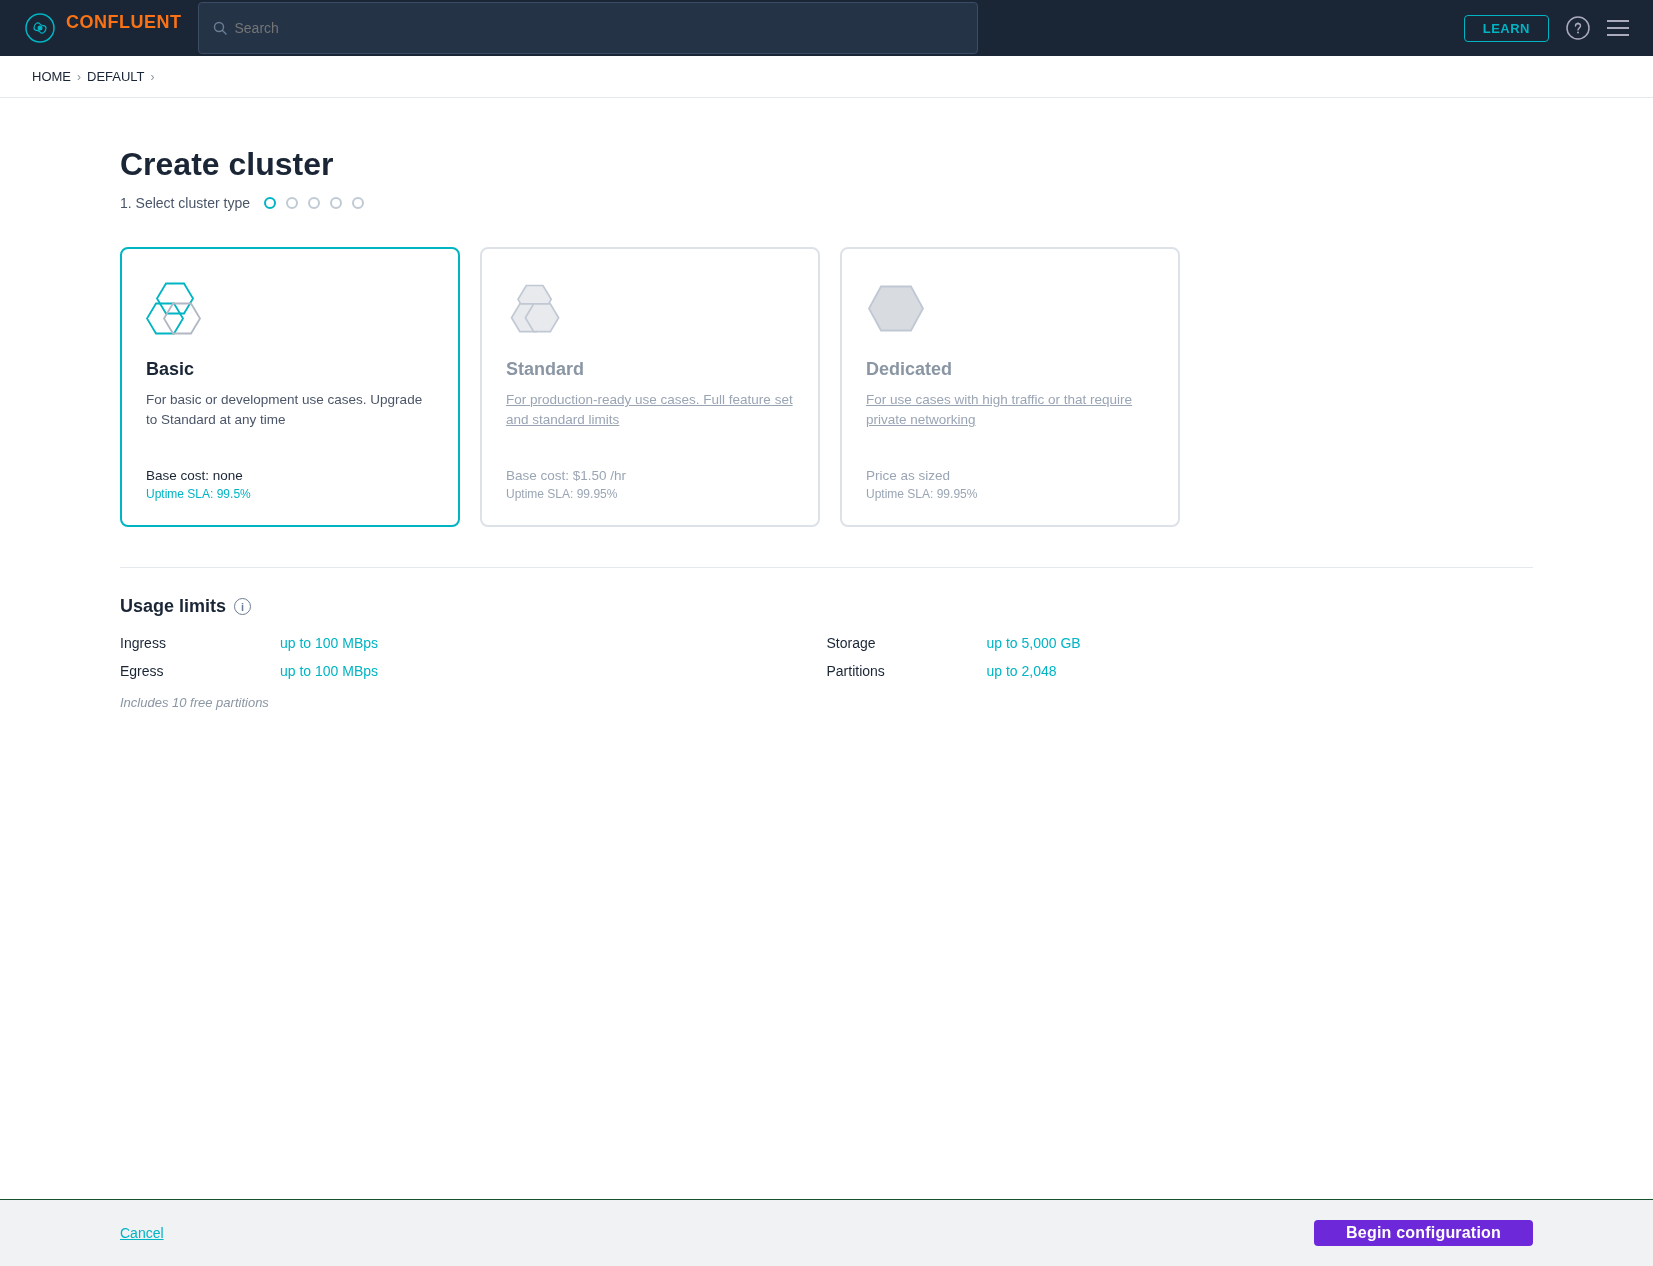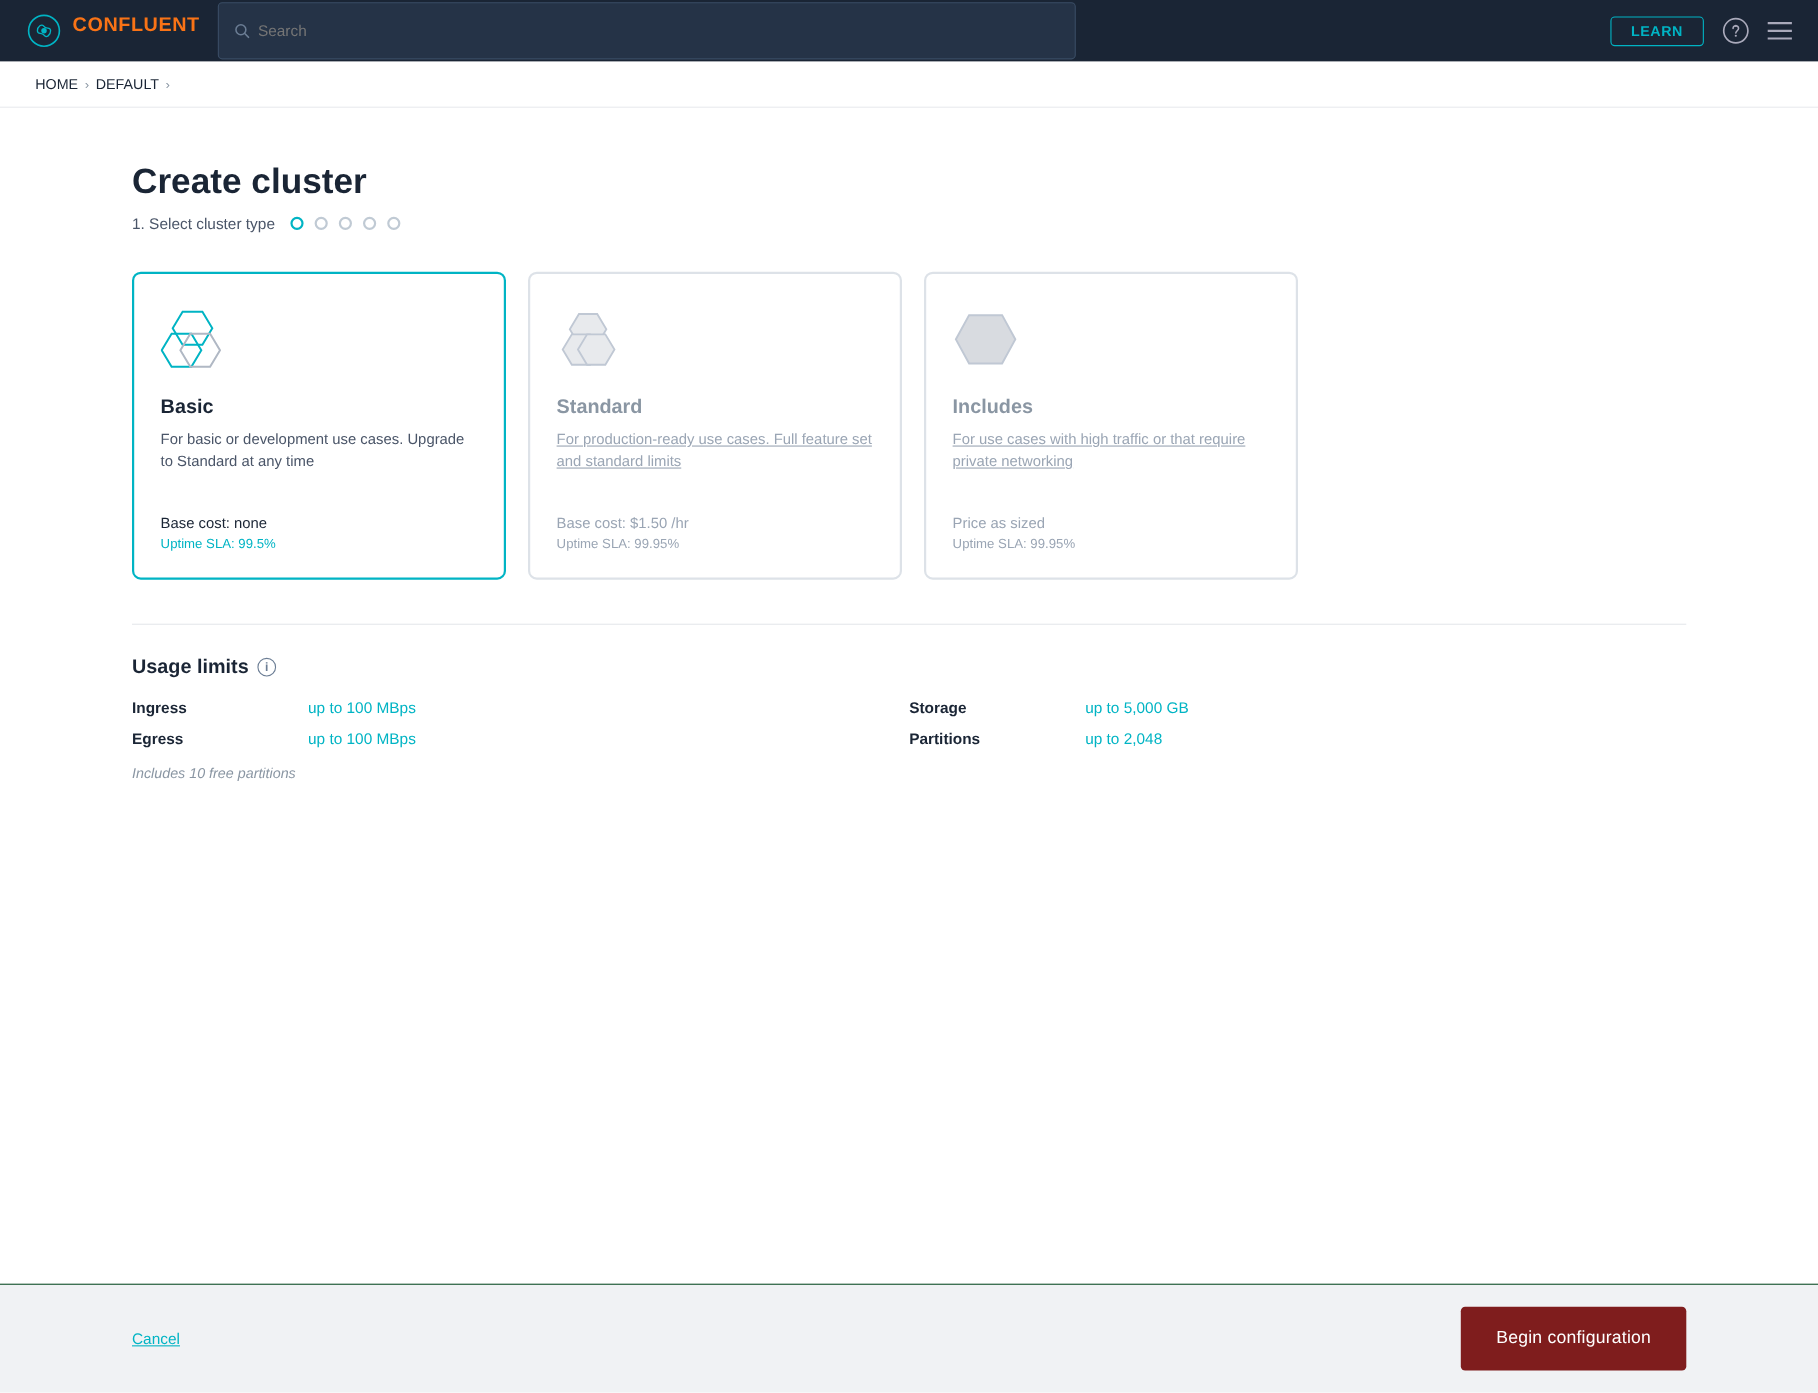--- a/index.html
+++ b/index.html
@@ -193,21 +193,21 @@
     .usage-grid {
       display: grid;
       grid-template-columns: 160px 1fr 160px 1fr;
       row-gap: 12px;
       column-gap: 0;
       margin-bottom: 16px;
     }
     .usage-label {
       font-size: 14px;
       color: #1a2535;
-      font-weight: 700;
+      font-weight: 400;
     }
     .usage-value {
       font-size: 14px;
       color: #00b4c4;
     }
     .free-partitions {
       font-size: 13px;
       color: #8a96a3;
       font-style: italic;
       margin-top: 6px;
@@ -224,27 +224,27 @@
     }
     .cancel-link {
       font-size: 14px;
       color: #00b4c4;
       text-decoration: underline;
       cursor: pointer;
       background: none;
       border: none;
     }
     .begin-btn {
-      background: #7f1d1d;
+      background: #6d28d9;
       color: #fff;
       border: none;
       border-radius: 4px;
-      padding: 20px 32px;
+      padding: 4px 32px;
       font-size: 16px;
-      font-weight: 400;
+      font-weight: 700;
       cursor: pointer;
       letter-spacing: 0.2px;
     }
 
     
     .icon-basic svg, .icon-standard svg, .icon-dedicated svg { width: 60px; height: 60px; }
   </style>
 </head>
 <body>
 
@@ -328,21 +328,21 @@
       <div class="card-cost">Base cost: $1.50 /hr</div>
       <div class="card-sla">Uptime SLA: 99.95%</div>
     </div>
 
     <div class="cluster-card disabled">
       <div class="card-icon icon-dedicated">
         <svg viewBox="0 0 60 55" fill="none" xmlns="http://www.w3.org/2000/svg">
           <polygon points="15,5 45,5 57,27 45,49 15,49 3,27" stroke="#c0c8d4" stroke-width="1.8" fill="#d8dbe0"></polygon>
         </svg>
       </div>
-      <div class="card-title">Includes</div>
+      <div class="card-title">Dedicated</div>
       <div class="card-desc">For use cases with high traffic or that require private networking</div>
       <div class="card-cost">Price as sized</div>
       <div class="card-sla">Uptime SLA: 99.95%</div>
     </div>
 
   </div>
 
   <hr class="divider">
 
   <div>

